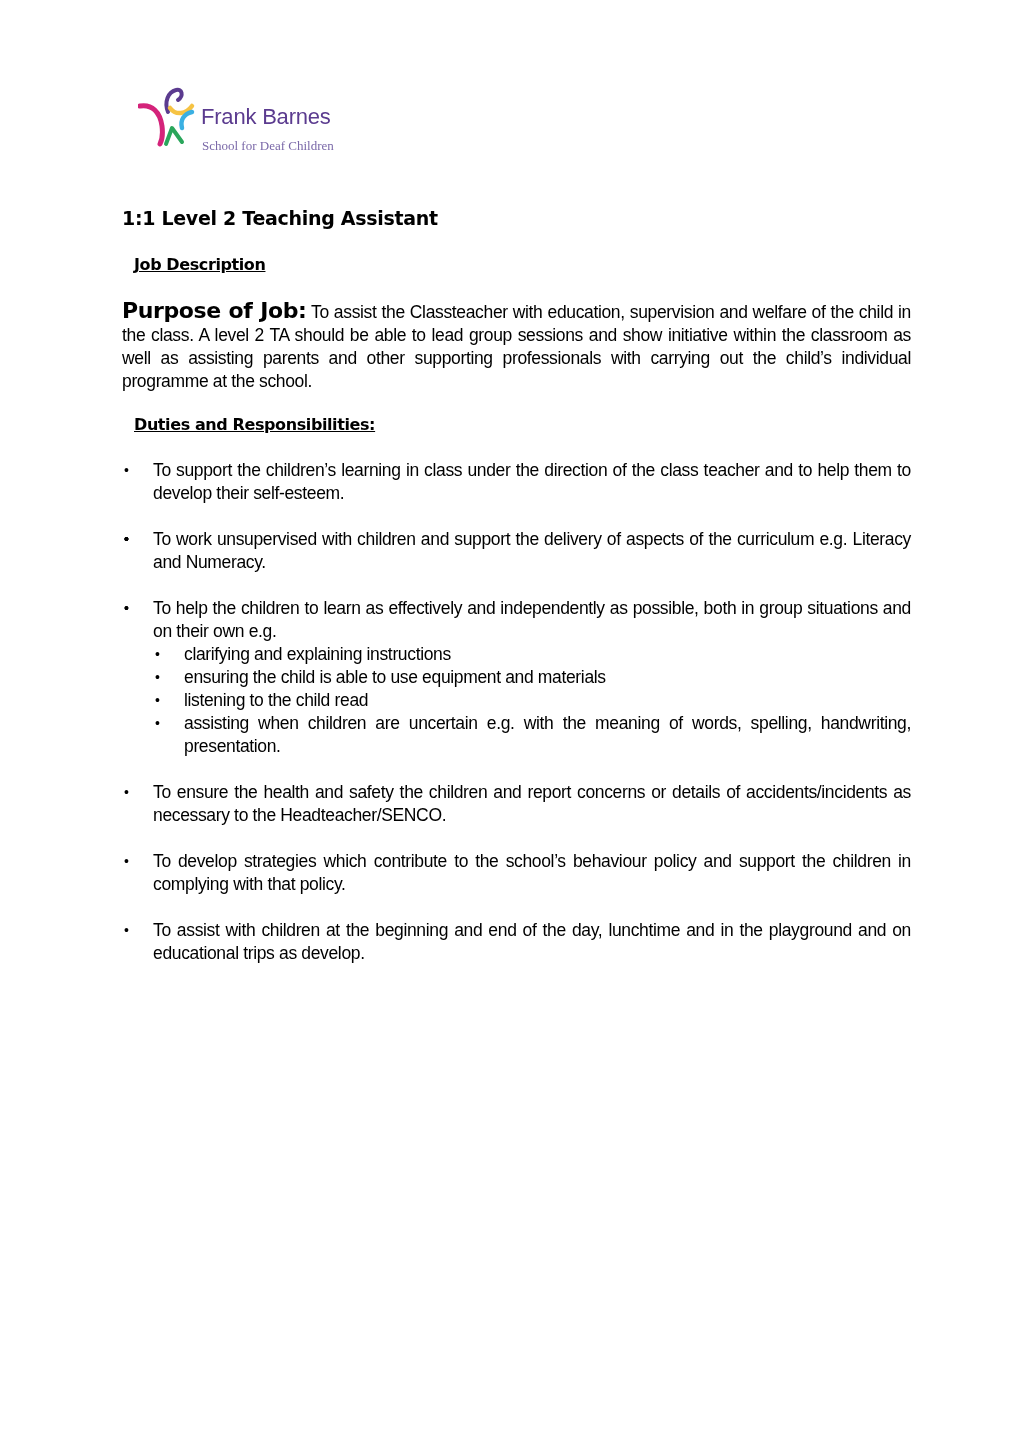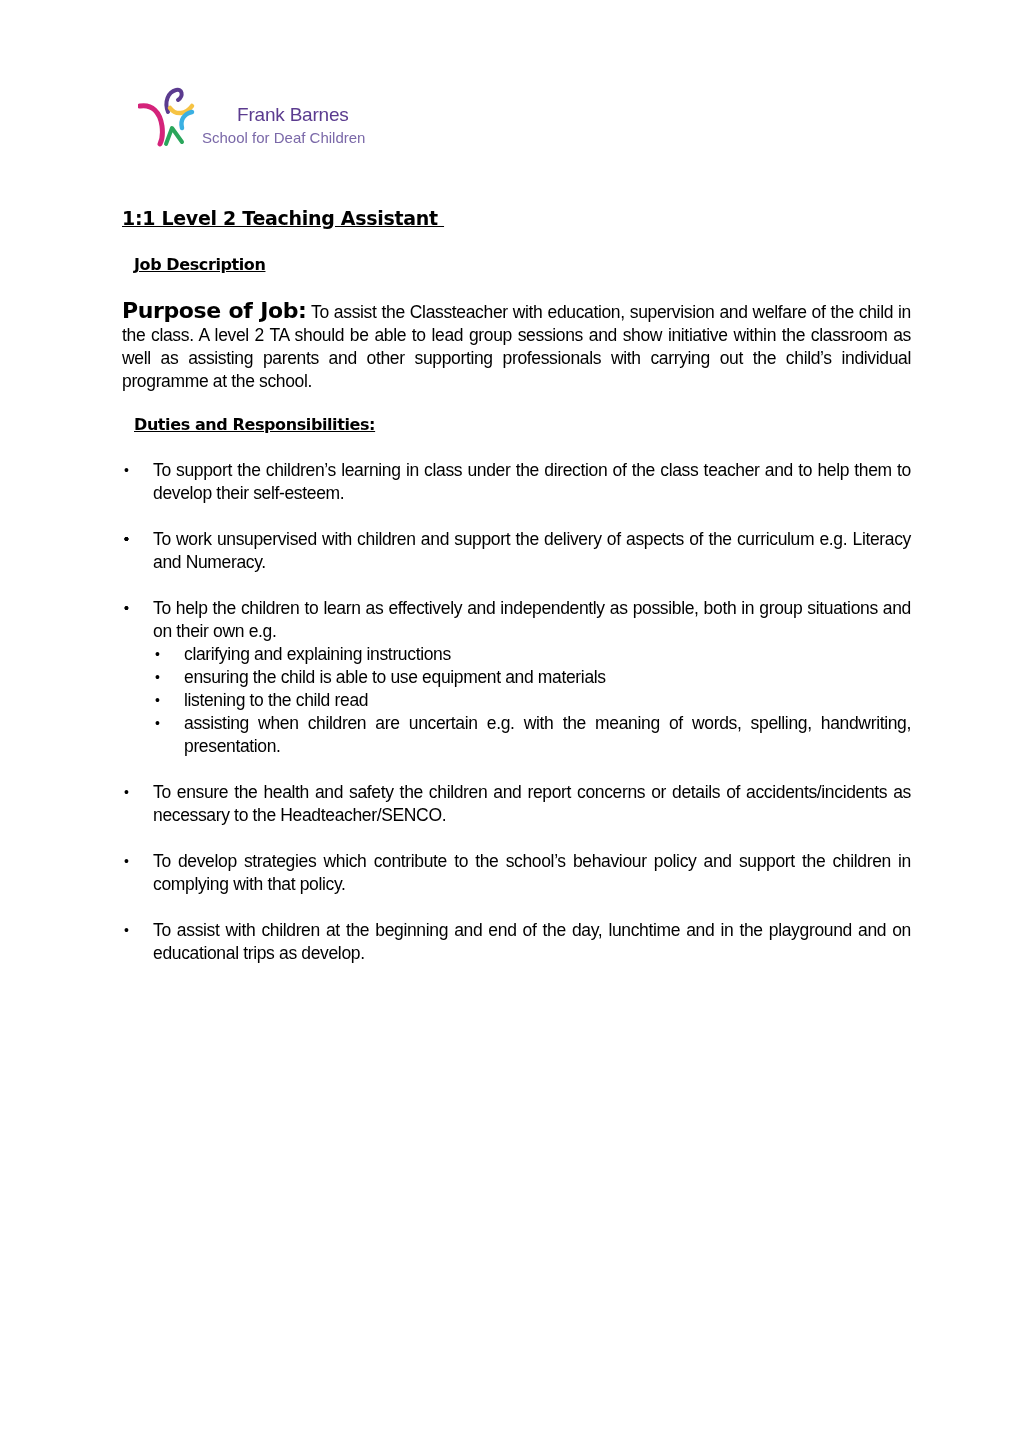--- a/index.html
+++ b/index.html
@@ -1,26 +1,26 @@
 <!DOCTYPE html>
 <html><head>
 <meta charset="utf-8">
 <style>
   html, body { margin:0; padding:0; background:#ffffff; }
   body { width:1020px; height:1443px; position:relative; overflow:hidden;
          font-family:"DejaVu Sans Condensed","Liberation Sans",sans-serif; color:#000; }
   .logo { position:absolute; left:138px; top:82px; width:200px; height:66px; }
   .logo svg { position:absolute; left:0; top:0; }
   .logo-name { position:absolute; left:63px; top:22px; font-family:"Liberation Sans",sans-serif;
-               font-size:19px; color:#5b3b8f; letter-spacing:-0.2px; white-space:nowrap;margin-left:36px; }
-  .logo-sub { position:absolute; left:64px; top:47px; font-family:Liberation Sans, sans-serif;
-              font-size:15px; color:#7a68a8; white-space:nowrap; }
+               font-size:22px; color:#5b3b8f; letter-spacing:-0.2px; white-space:nowrap; }
+  .logo-sub { position:absolute; left:64px; top:56px; font-family:Liberation Serif, serif;
+              font-size:13px; color:#7a68a8; white-space:nowrap; }
   .page { position:absolute; left:122px; top:0; width:789px; }
   .title { position:absolute; top:207px; left:0; font-family:"DejaVu Sans",sans-serif; font-weight:bold;
-           font-size:19px; text-decoration:underline; white-space:pre; letter-spacing:-0.3px; }
+           font-size:19px; white-space:pre; letter-spacing:-0.3px; }
   .subhead { position:absolute; left:12px; font-family:"DejaVu Sans",sans-serif; font-weight:bold;
              font-size:16px; text-decoration:underline; letter-spacing:-0.4px; }
   .para { position:absolute; left:0; width:789px; font-family:"Liberation Sans",sans-serif;
           font-size:17.5px; line-height:23px; text-align:justify; letter-spacing:-0.35px; }
   .para b { font-family:"DejaVu Sans",sans-serif; font-size:22px; letter-spacing:-0.4px; }
   ul.duties { position:absolute; left:0; top:459px; width:789px; margin:0; padding:0; list-style:none; }
   ul.duties > li { position:relative; padding-left:31px; font-family:"Liberation Sans",sans-serif;
           font-size:17.5px; line-height:23px; text-align:justify; letter-spacing:-0.35px; margin-bottom:23px; }
   .bullet { position:absolute; left:2px; top:0; font-size:14px; }
   ul.sub { margin:0; padding:0; list-style:none; }

